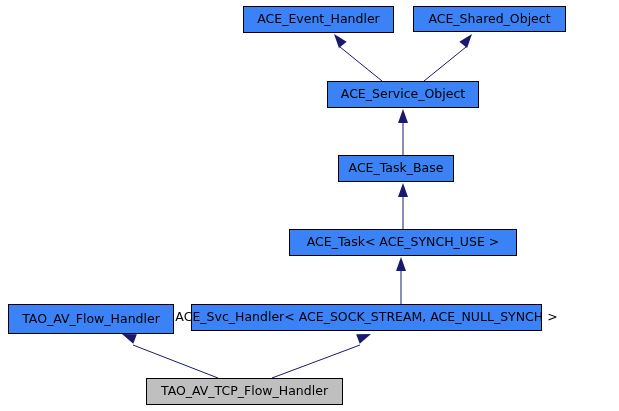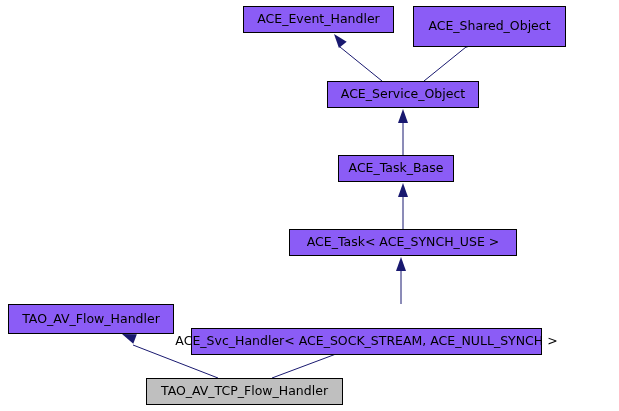--- a/index.html
+++ b/index.html
@@ -12,21 +12,21 @@
     width: 619px;
     height: 411px;
     background: #ffffff;
     overflow: hidden;
     font-family: "DejaVu Sans", sans-serif;
   }
   .node {
     position: absolute;
     box-sizing: border-box;
     border: 1px solid #000000;
-    background: #8b5cf6;
+    background: #3b82f6;
     color: #000000;
     font-size: 12.5px;
     line-height: 1;
     display: flex;
     align-items: center;
     justify-content: center;
     white-space: nowrap;
     letter-spacing: 0px;
   }
   .node.highlight {
@@ -72,35 +72,35 @@
       </g>
       <g>
         <line x1="272" y1="378" x2="360" y2="345" stroke="#191970" stroke-width="1"></line>
         <polygon points="0,0 -5,14 5,14" fill="#191970" transform="translate(371,334) rotate(69)"></polygon>
       </g>
     </svg>
   <div id="nodes">
       <div class="node" style="left: 243px; top: 6px; width: 151px; height: 27px;">
         <span>ACE_Event_Handler</span>
       </div>
-      <div class="node" style="left: 413px; top: 6px; width: 153px; height: 41px;">
+      <div class="node" style="left: 413px; top: 6px; width: 153px; height: 26px;">
         <span>ACE_Shared_Object</span>
       </div>
       <div class="node" style="left: 327px; top: 81px; width: 152px; height: 27px;">
         <span>ACE_Service_Object</span>
       </div>
       <div class="node" style="left: 338px; top: 155px; width: 116px; height: 27px;">
         <span>ACE_Task_Base</span>
       </div>
       <div class="node" style="left: 289px; top: 229px; width: 228px; height: 27px; text-align: right;">
         <span>ACE_Task&lt; ACE_SYNCH_USE &gt;</span>
       </div>
       <div class="node" style="left: 8px; top: 304px; width: 166px; height: 30px;">
         <span>TAO_AV_Flow_Handler</span>
       </div>
-      <div class="node" style="left: 191px; top: 304px; width: 351px; height: 27px; margin-top: 24px;">
+      <div class="node" style="left: 191px; top: 304px; width: 351px; height: 27px;">
         <span>ACE_Svc_Handler&lt; ACE_SOCK_STREAM, ACE_NULL_SYNCH &gt;</span>
       </div>
       <div class="node highlight" style="left: 146px; top: 378px; width: 197px; height: 27px; text-align: center;">
         <span>TAO_AV_TCP_Flow_Handler</span>
       </div>
     </div>
 </div>
 
 </body></html>

